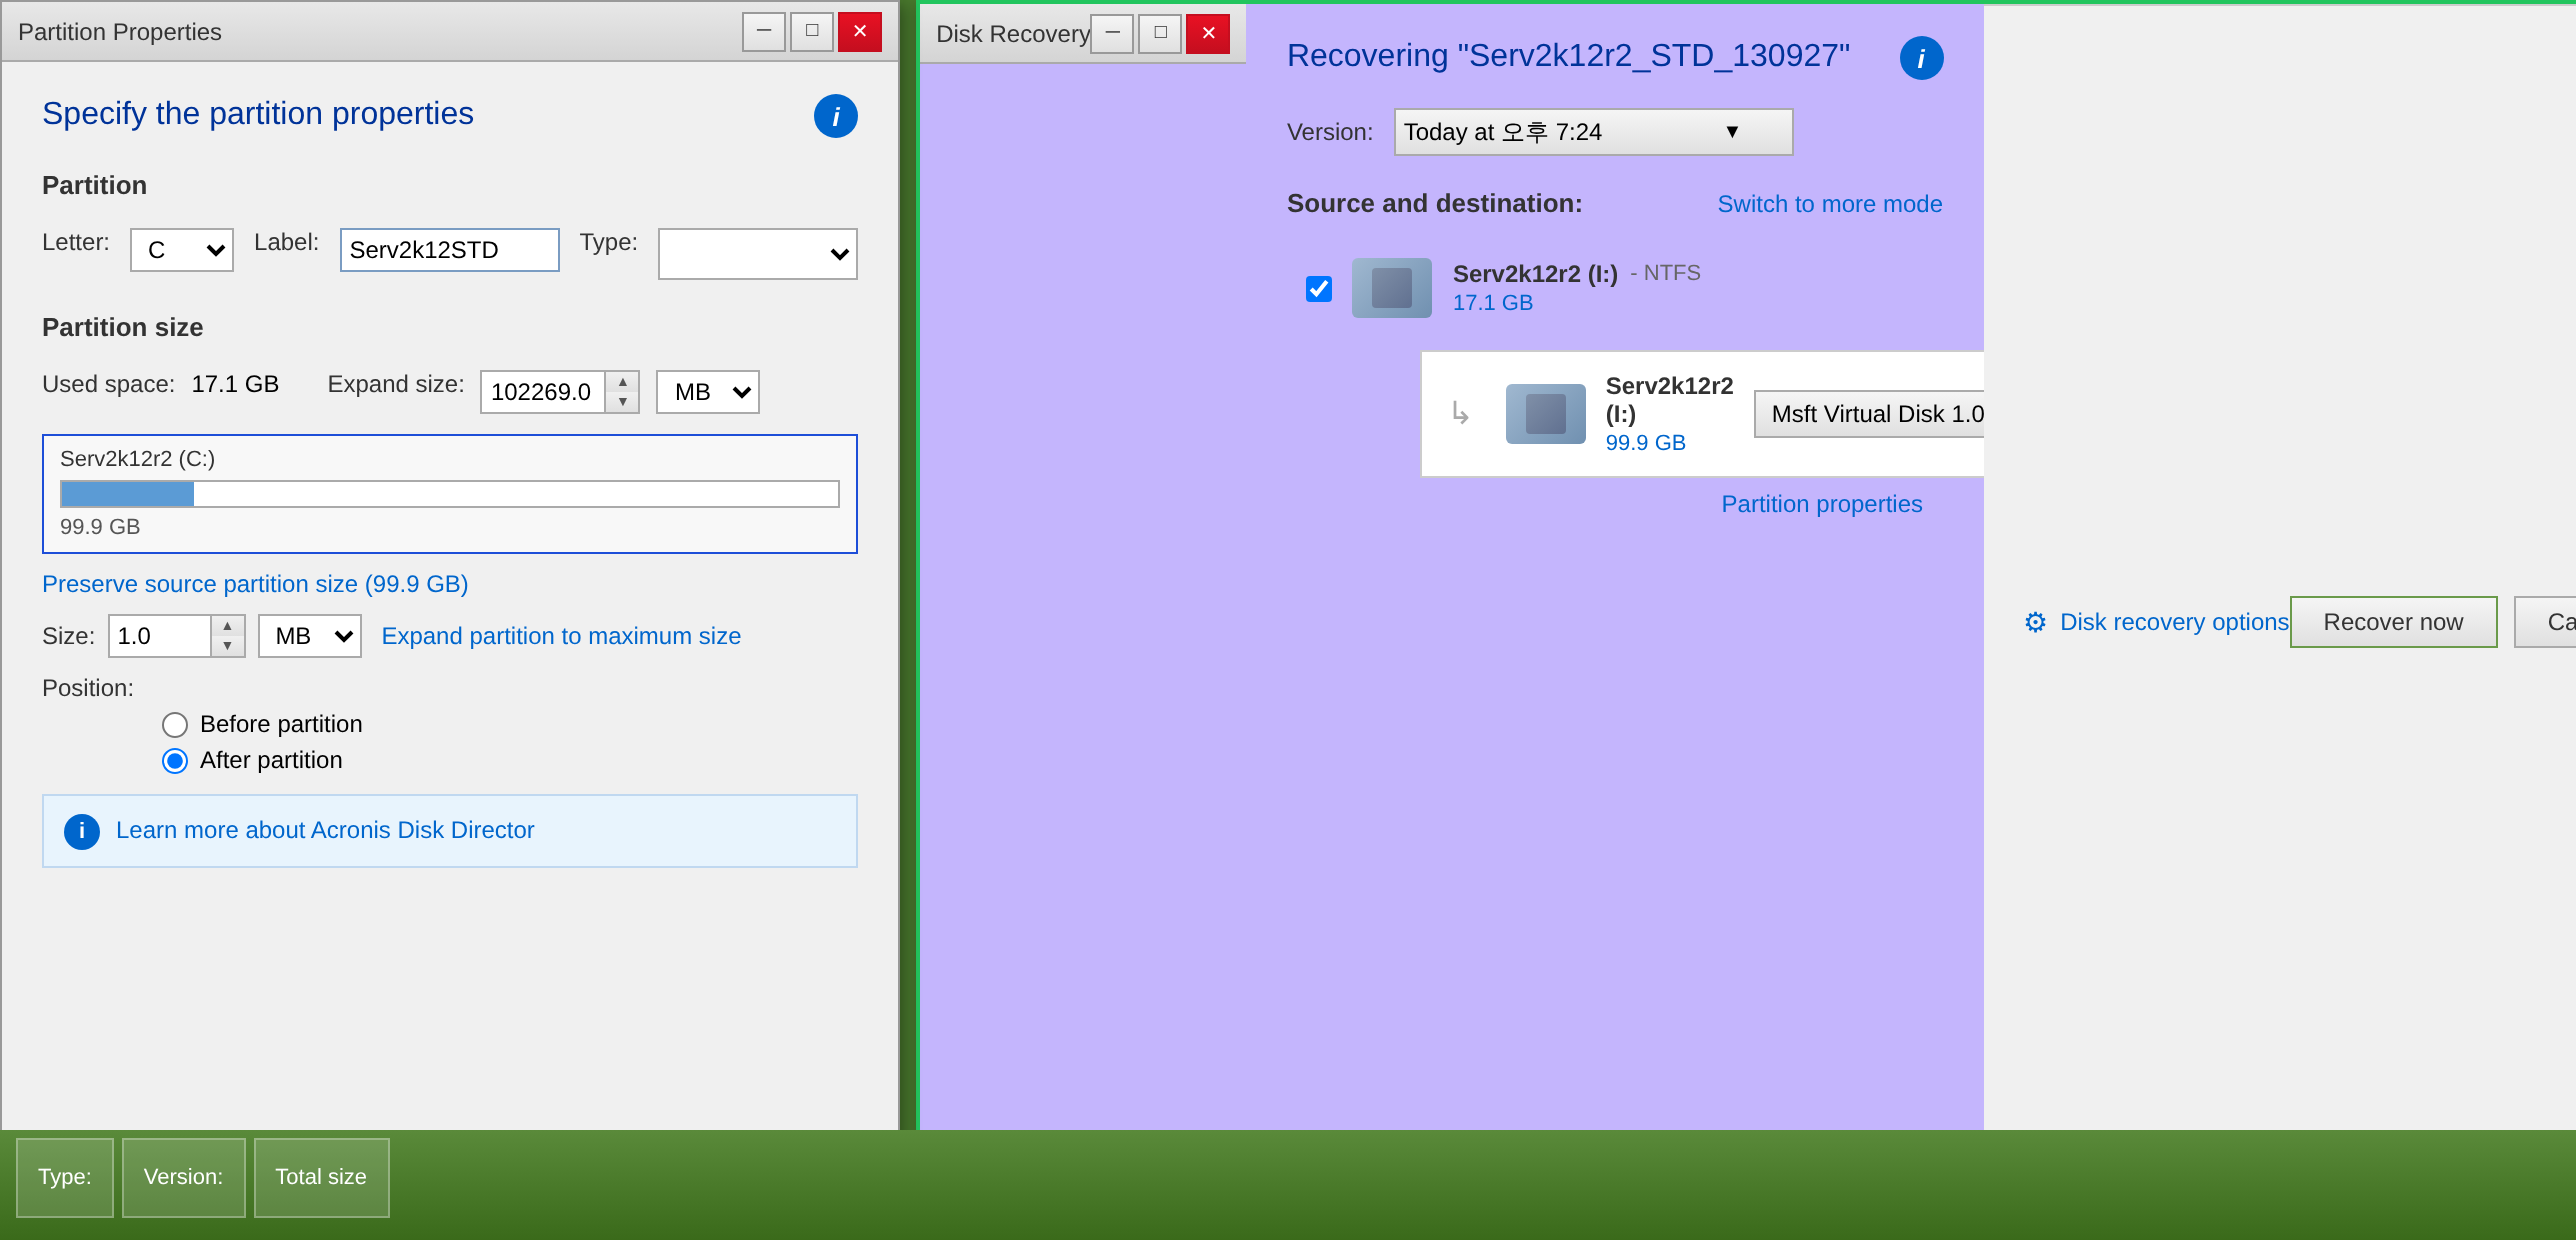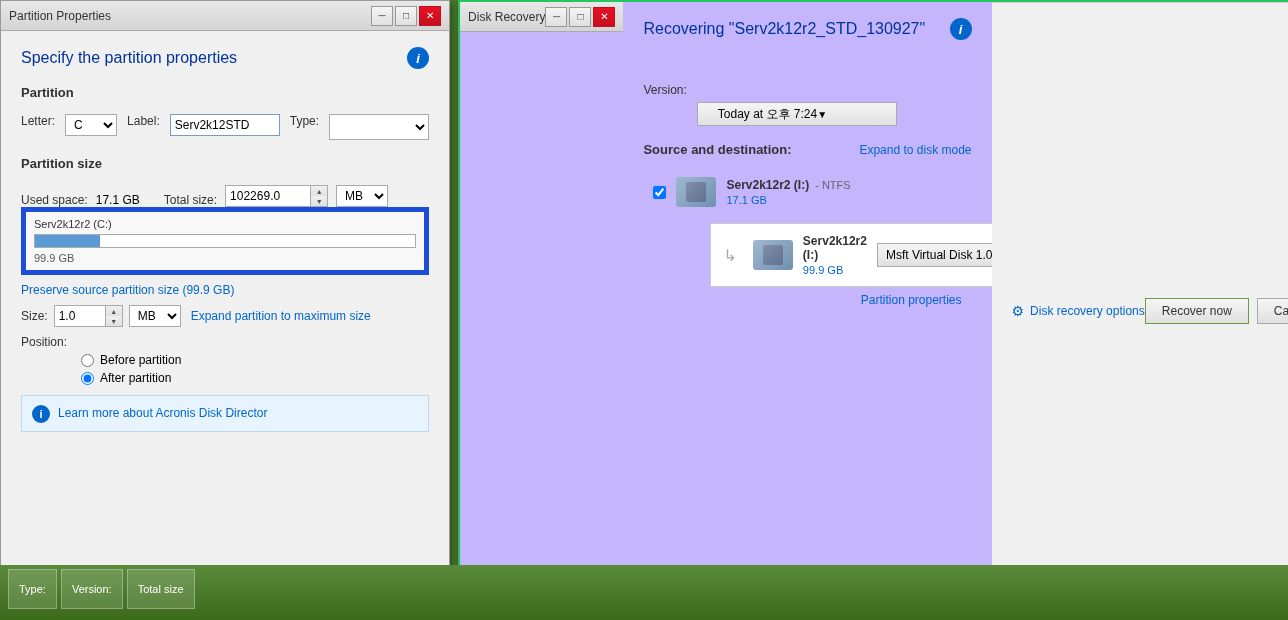--- a/index.html
+++ b/index.html
@@ -149,33 +149,34 @@
       background: white;
       padding: 12px 4px;
       font-size: 12px;
       outline: none;
       font-family: inherit;
       cursor: pointer;
     }
 
     .partition-size-row {
       display: flex;
-      align-items: flex-end;
+      align-items: flex-start;
       gap: 8px;
+      margin-bottom: 10px;
     }
 
     .size-input-container {
       display: flex;
       align-items: center;
       border: 1px solid #aaa;
       height: 22px;
     }
 
     .size-input {
-      width: 84px;
+      width: 61px;
       height: 20px;
       border: none;
       padding: 0 4px;
       font-size: 12px;
       outline: none;
       font-family: inherit;
     }
 
     .spinner-btns {
       display: flex;
@@ -202,21 +203,21 @@
       border: 1px solid #aaa;
       background: white;
       padding: 0 4px;
       font-size: 12px;
       outline: none;
       font-family: inherit;
       cursor: pointer;
     }
 
     .partition-visual {
-      border: 5px solid #1d4ed8;
+      border: 1px solid #1d4ed8;
       padding: 6px 8px;
       background: #f8f8f8;
       margin-bottom: 8px;
     }
 
     .partition-label {
       font-size: 11px;
       color: #333;
       margin-bottom: 4px;
     }
@@ -402,27 +403,27 @@
 
     .version-label {
       color: #333;
       font-size: 12px;
     }
 
     .version-dropdown {
       height: 24px;
       border: 1px solid #aaa;
       background: linear-gradient(to bottom, #f5f5f5, #e0e0e0);
-      padding: 0 20px;
-      font-size: 12px;
-      display: flex;
-      align-items: center;
+      padding: 0 4px;
+      font-size: 12px;
+      display: flex;
+      align-items: center;
+      gap: 60px;
       cursor: pointer;
       min-width: 200px;
-      margin-top: 48px;
     }
 
     .source-dest-header {
       display: flex;
       align-items: center;
       justify-content: space-between;
       margin-bottom: 14px;
       text-align: right;
     }
 
@@ -647,21 +648,21 @@
         <option>Extended</option>
       </select>
     </div>
 
     
     <div class="section-title">Partition size</div>
 
     <div class="partition-size-row">
       <span class="field-label">Used space:</span>
       <span>17.1 GB</span>
-      <span class="field-label" style="margin-left:16px;">Total size:</span>
+      <span class="field-label" style="margin-left:16px;">Expand size:</span>
       <div class="size-input-container">
         <input type="text" class="size-input" value="102269.0" style="">
         <div class="spinner-btns">
           <button class="spinner-btn">▲</button>
           <button class="spinner-btn">▼</button>
         </div>
       </div>
       <select class="unit-select" style="height:22px; font-size:12px; font-family:inherit; width:52px;">
         <option>MB</option>
         <option>GB</option>
@@ -743,21 +744,21 @@
     <div class="version-row">
       <span class="version-label">Version:</span>
       <div class="version-dropdown">
         <span>Today at 오후 7:24</span>
         <span class="arrow-icon">▼</span>
       </div>
     </div>
 
     <div class="source-dest-header">
       <span class="source-dest-title">Source and destination:</span>
-      <a href="#" class="switch-link">Expand to disk mode</a>
+      <a href="#" class="switch-link">Switch to more mode</a>
     </div>
 
     <div class="source-item">
       <div class="checkbox-item">
         <input type="checkbox" checked="" style="">
       </div>
       <div class="disk-icon"></div>
       <div class="drive-info">
         <div style="display:flex; align-items:center; gap:6px;">
           <span class="drive-name">Serv2k12r2 (I:)</span>

